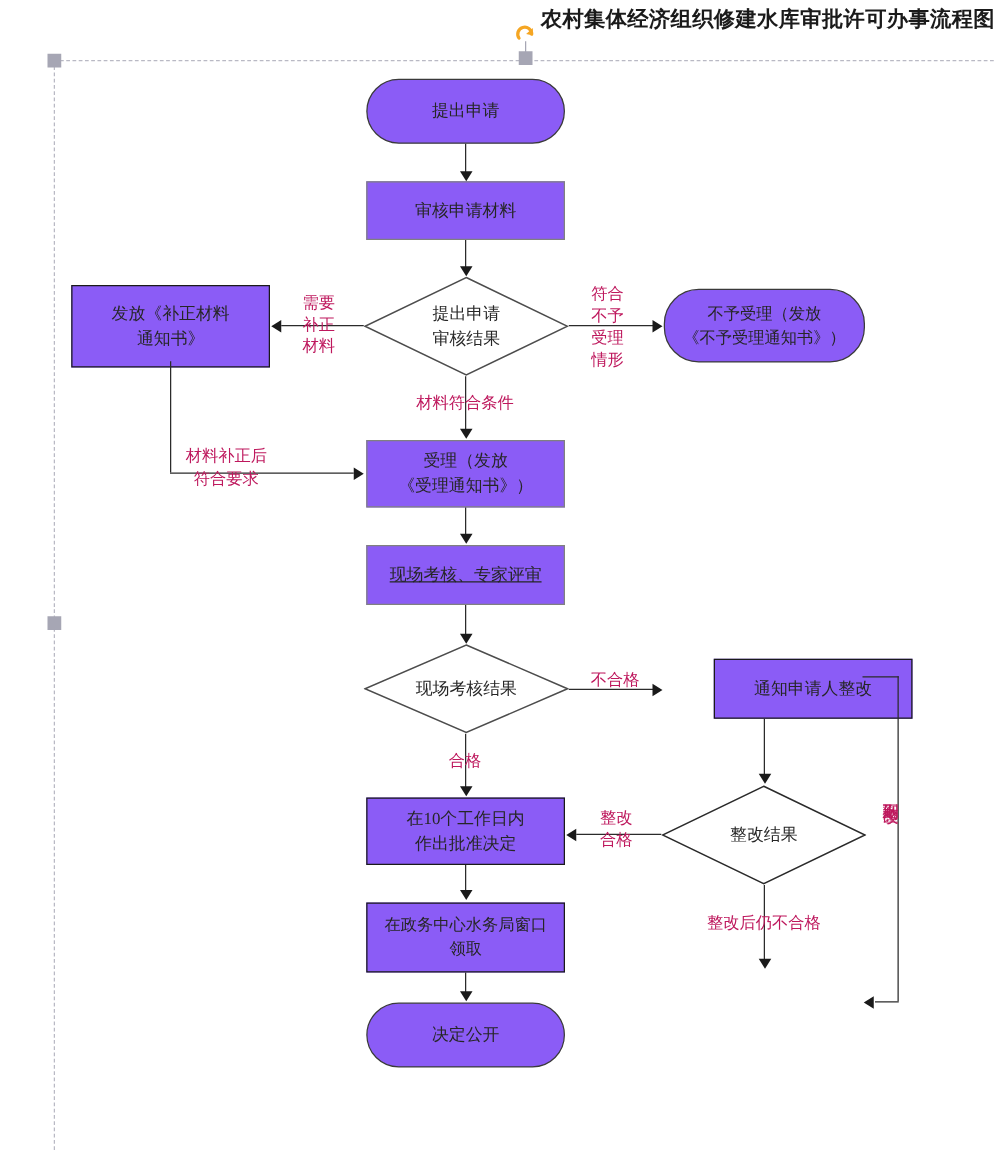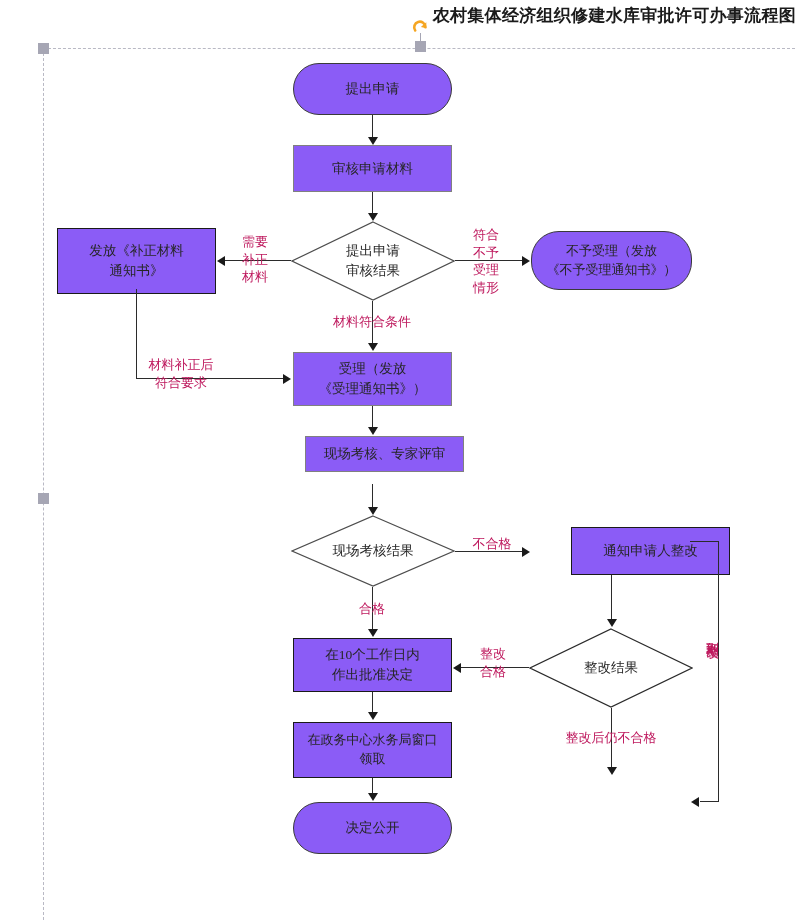--- a/index.html
+++ b/index.html
@@ -207,21 +207,21 @@
   <div class="node stadium" style="left:531px; top:231px; width:161px; height:59px; white-space:pre-line; font-size:13px;">
     <span>不予受理（发放
 《不予受理通知书》）</span>
   </div>
 
   <div class="node rect" style="left:293px; top:352px; width:159px; height:54px; white-space:pre-line;">
     <span>受理（发放
 《受理通知书》）</span>
   </div>
 
-  <div class="node rect" style="left:305px; top:436px; width:159px; height:36px;">
+  <div class="node rect" style="left:293px; top:436px; width:159px; height:48px;text-decoration:underline;">
     <span>现场考核、专家评审</span>
   </div>
 
   <div class="diamond-wrap" style="left:291px; top:515px; width:164px; height:72px;">
     <svg width="164" height="72" viewBox="0 0 164 72">
       <polygon points="82,1 163,36 82,71 1,36" fill="#ffffff" stroke="#4d4d4d" stroke-width="1.2"></polygon>
     </svg>
     <div class="diamond-label">现场考核结果</div>
   </div>
 

